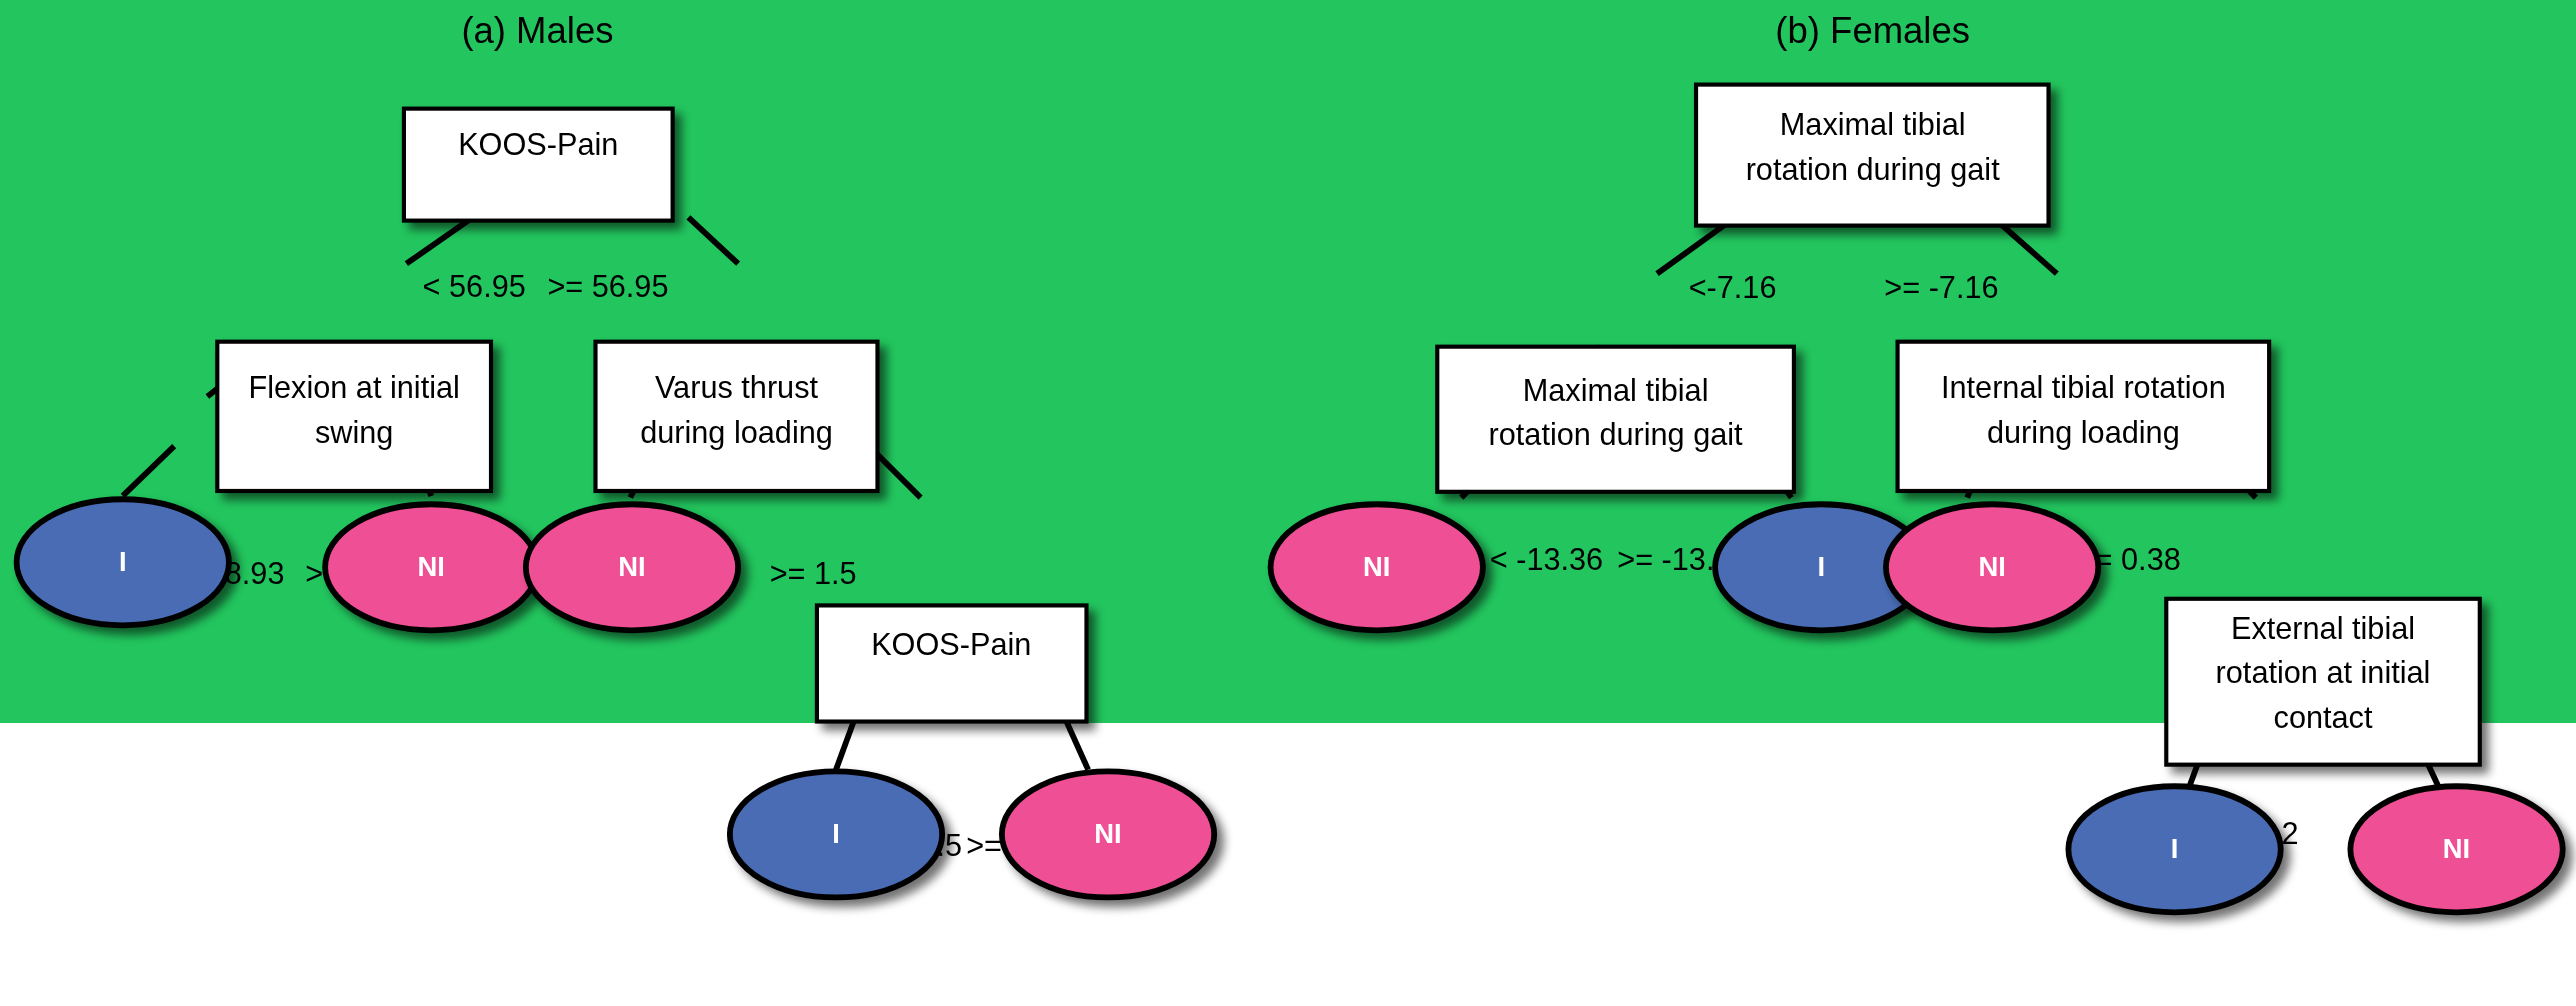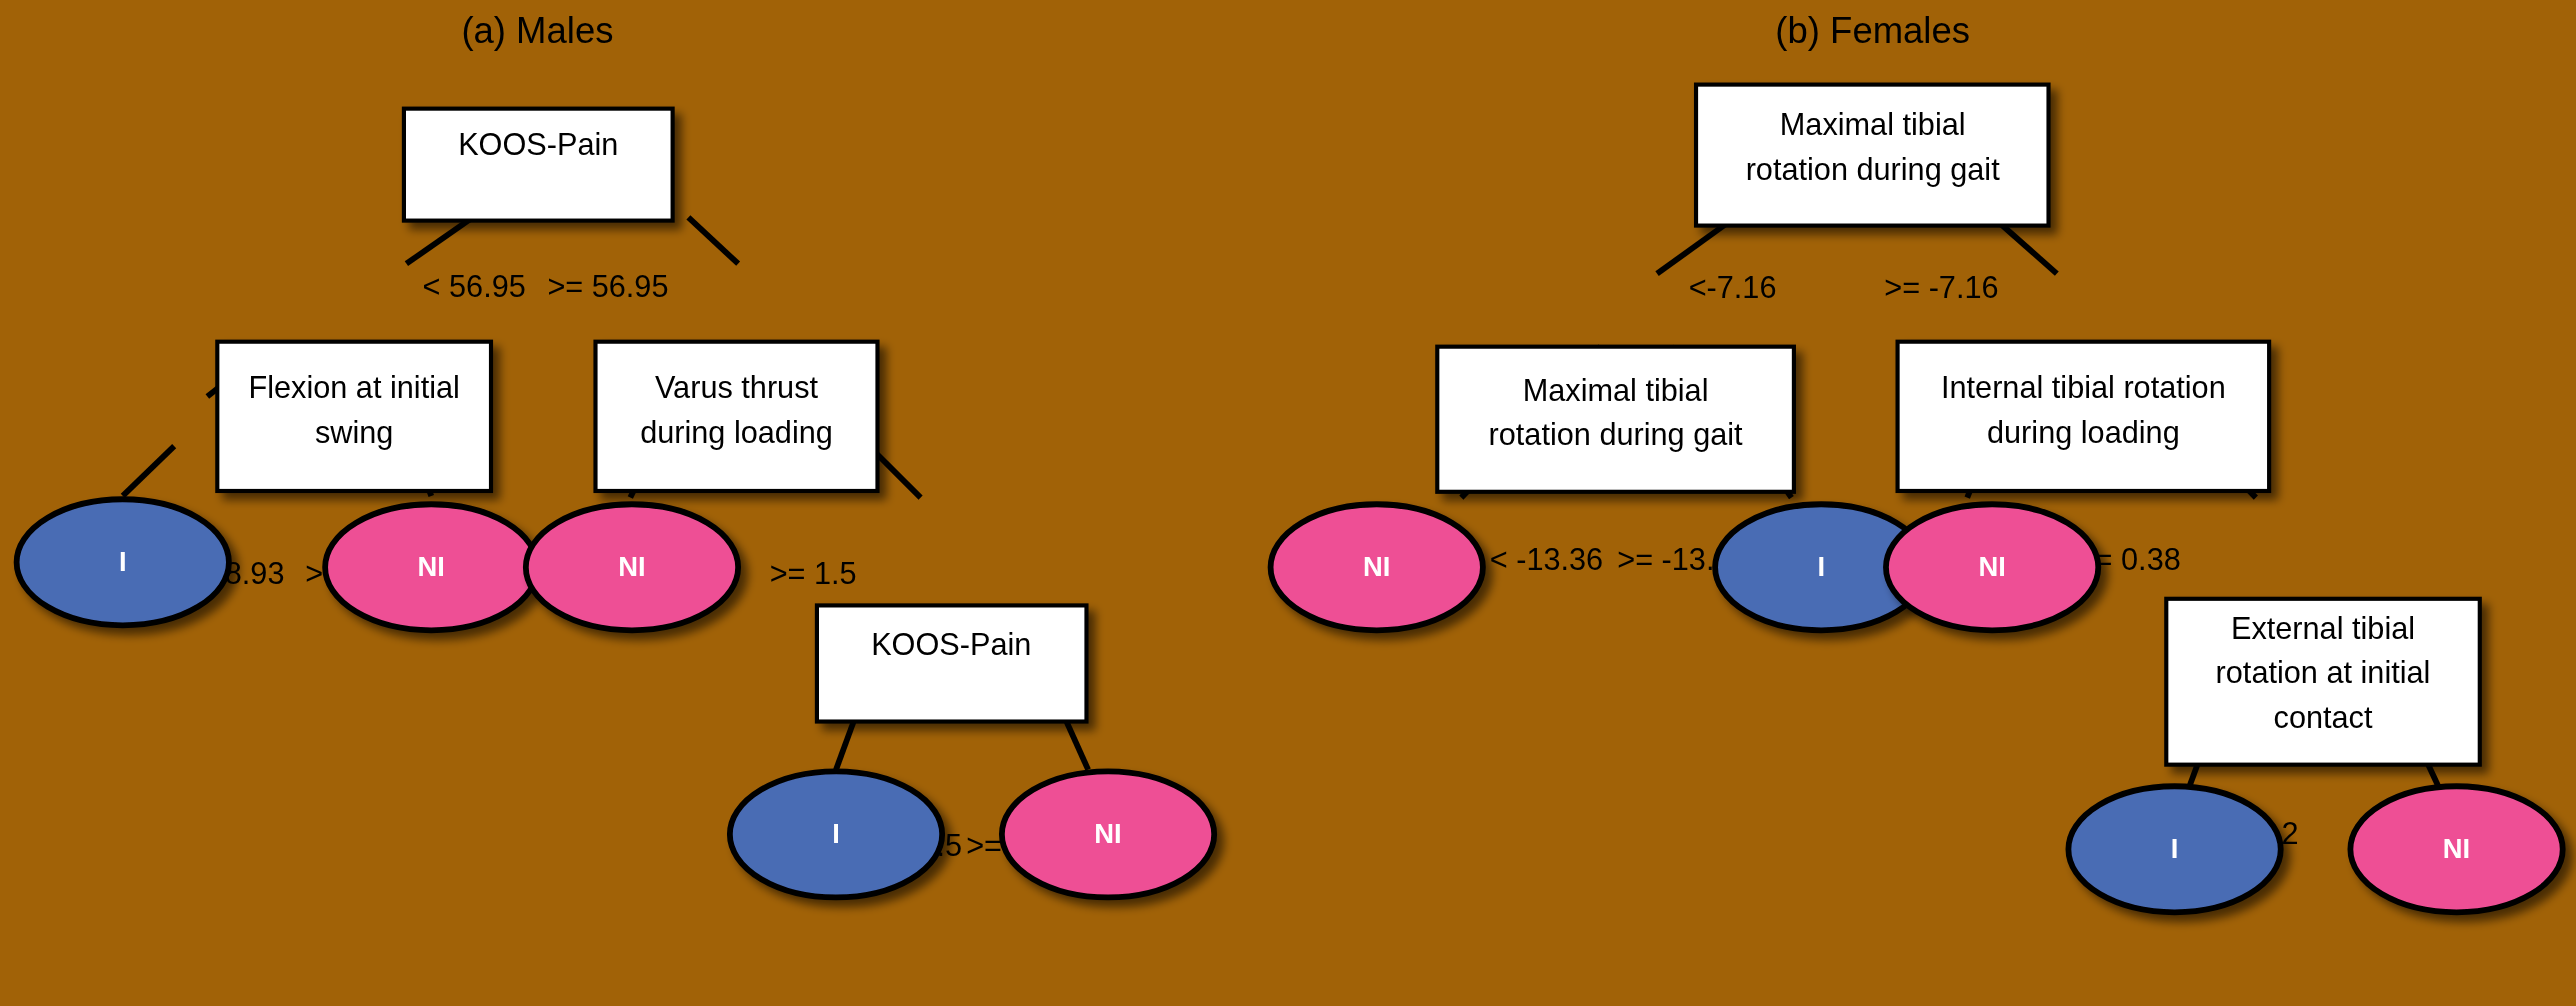--- a/index.html
+++ b/index.html
@@ -9,22 +9,22 @@
   }
   body {
     width: 2576px;
     height: 1006px;
     font-family: "Liberation Sans", sans-serif;
     overflow: hidden;
   }
   #figure {
     position: relative;
     width: 2576px;
-    height: 1006px;
-    background: #a16207;
+    height: 723px;
+    background: #22c55e;
   }
   svg#tree-canvas {
     position: absolute;
     top: 0;
     left: 0;
     width: 2576px;
     height: 1006px;
     display: block;
   }
   .panel-title {

